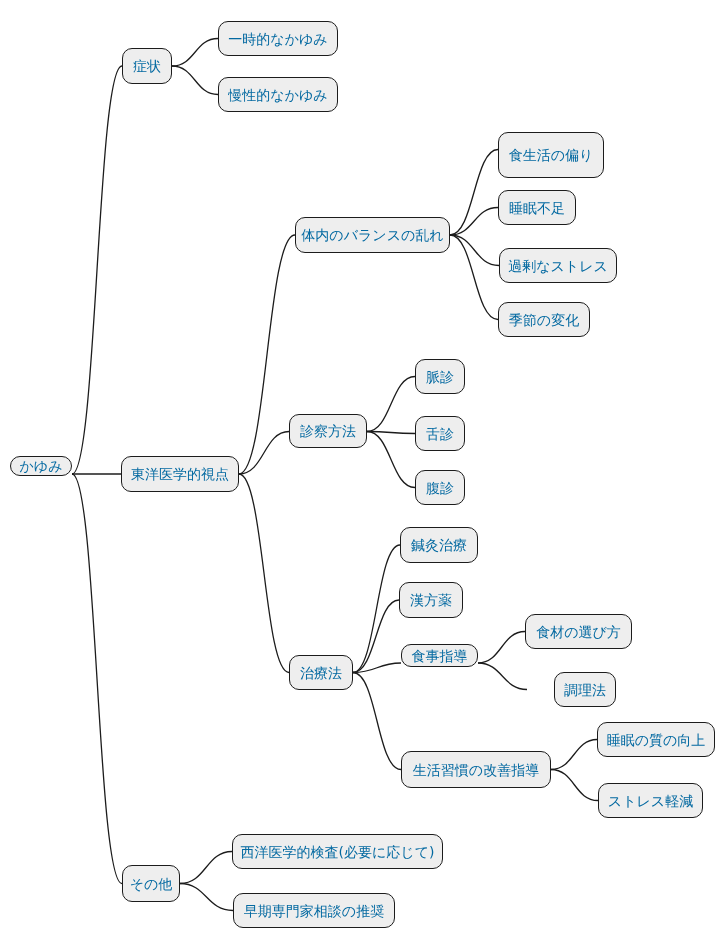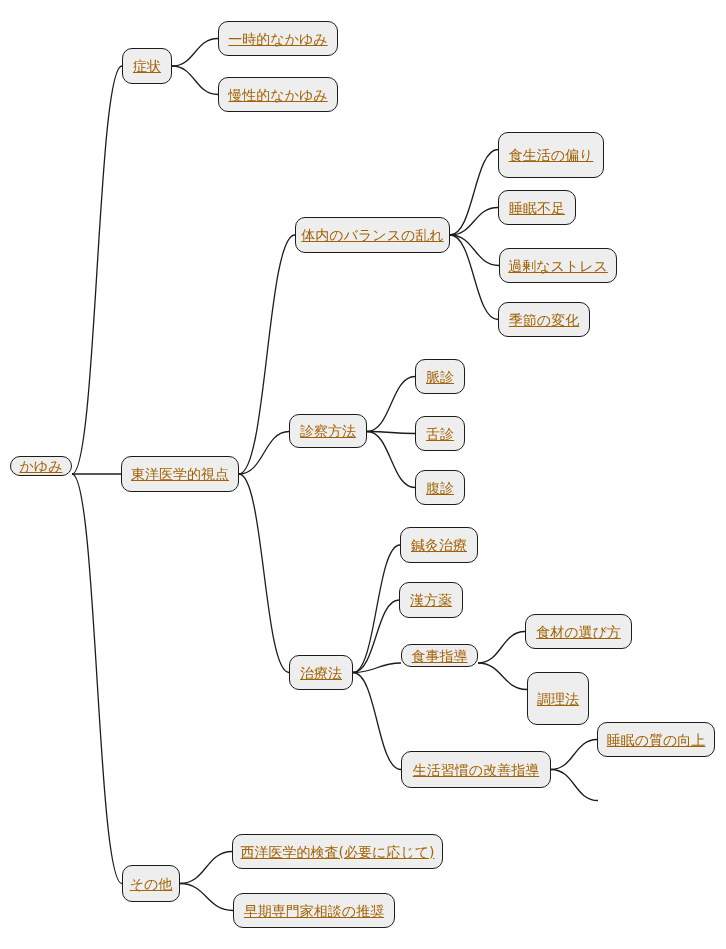--- a/index.html
+++ b/index.html
@@ -31,24 +31,23 @@
     position: absolute;
     box-sizing: border-box;
     background: #eeeeee;
     border: 1.5px solid #1c1c1c;
     border-radius: 10px;
     display: flex;
     align-items: center;
     justify-content: center;
     font-size: 14px;
     line-height: 1;
-    color: #a16207;
+    color: #0369a1;
     white-space: nowrap;
     cursor: default;
-    text-decoration: underline;
   }
 </style>
 </head>
 <body>
 
 <div class="canvas">
 
   <svg class="connector-layer" viewBox="0 0 726 949" xmlns="http://www.w3.org/2000/svg">
     <path d="M72,474 C97,474 97,66 122,66"></path>
     <path d="M72,474 C96.5,474 96.5,474 121,474"></path>
@@ -108,26 +107,27 @@
   <div class="node" style="left:289px;top:655px;width:64px;height:35px">治療法</div>
 
   <div class="node" style="left:400px;top:527px;width:78px;height:36px">鍼灸治療</div>
 
   <div class="node" style="left:399px;top:582px;width:64px;height:36px">漢方薬</div>
 
   <div class="node" style="left:401px;top:644px;width:77px;height:23px">食事指導</div>
 
   <div class="node" style="left:525px;top:614px;width:107px;height:35px">食材の選び方</div>
 
-  <div class="node" style="left:527px;top:672px;width:62px;height:53px">調理法</div>
+  <div class="node" style="left:554px;top:672px;width:62px;height:35px">調理法</div>
 
   <div class="node" style="left:597px;top:722px;width:118px;height:35px">睡眠の質の向上</div>
 
   <div class="node" style="left:401px;top:751px;width:150px;height:37px">生活習慣の改善指導</div>
 
+  <div class="node" style="left:598px;top:783px;width:105px;height:35px">ストレス軽減</div>
 
   <div class="node" style="left:122px;top:865px;width:58px;height:37px">その他</div>
 
   <div class="node" style="left:232px;top:834px;width:211px;height:35px">西洋医学的検査(必要に応じて)</div>
 
   <div class="node" style="left:233px;top:893px;width:162px;height:35px">早期専門家相談の推奨</div>
 
 </div>
 
 </body></html>

